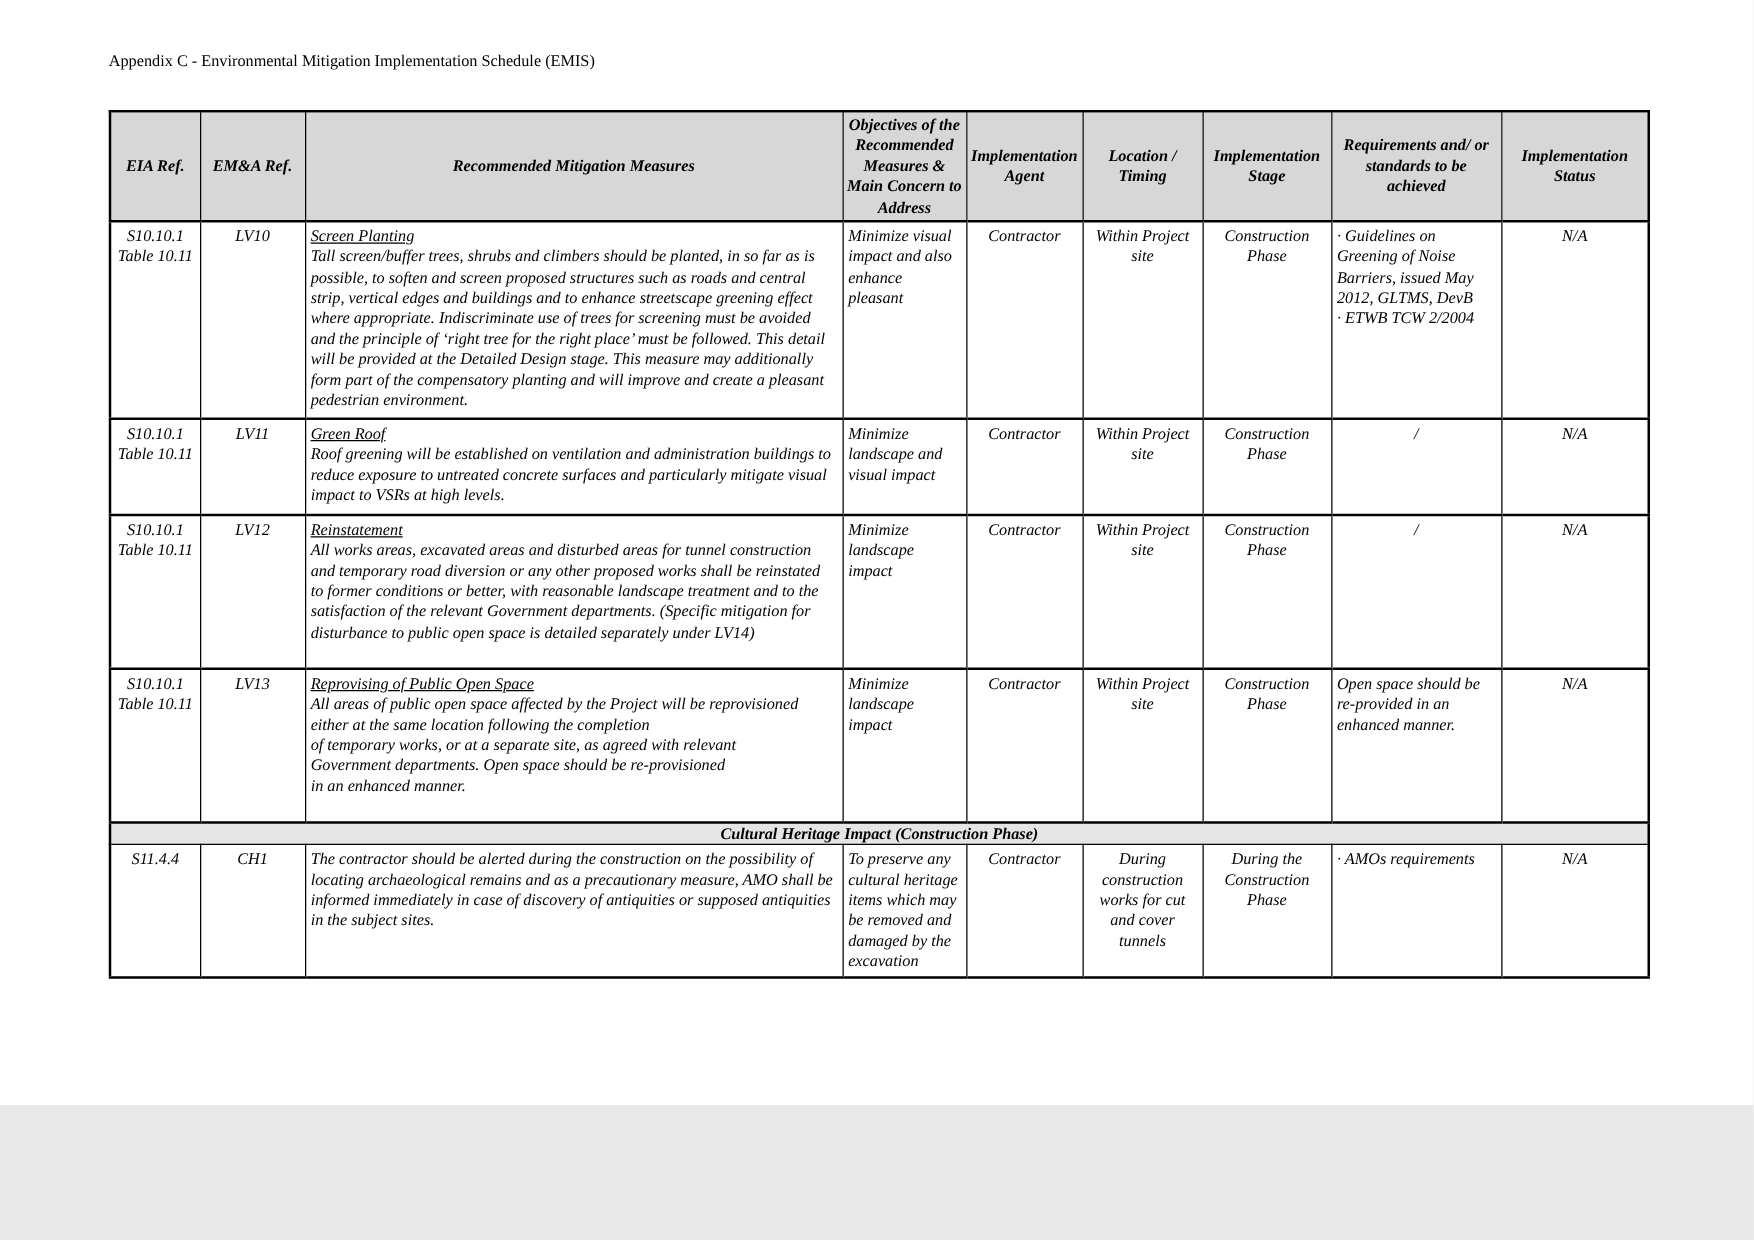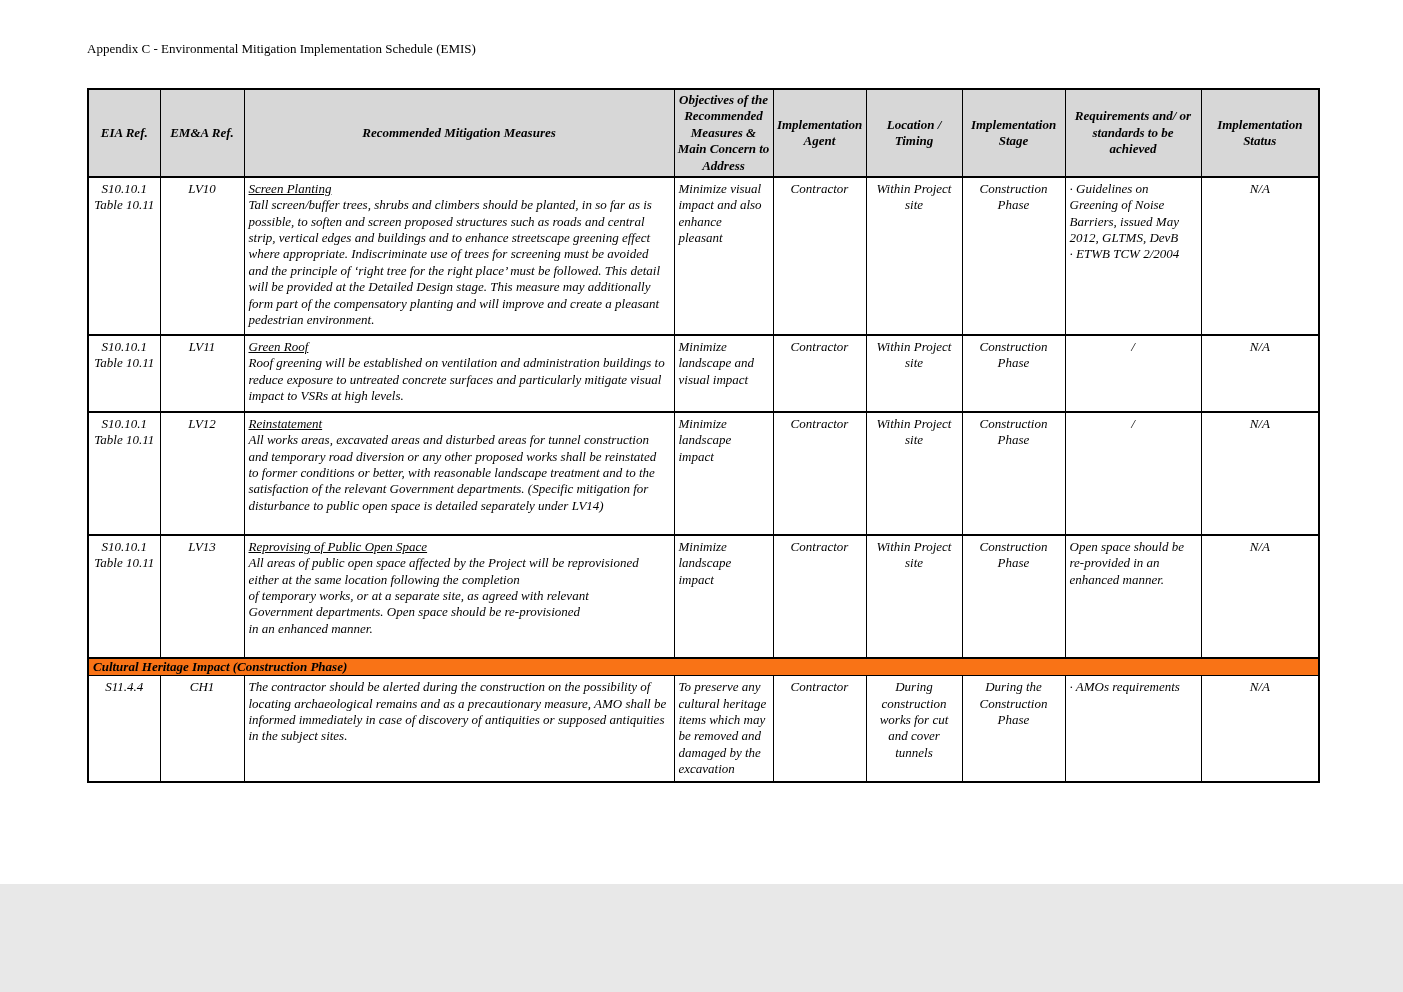--- a/index.html
+++ b/index.html
@@ -49,24 +49,25 @@
     vertical-align: top;
     padding: 3px 4px;
     background: #fff;
     margin-left: 28px;
   }
   td.c { text-align: center; }
   td.pre, .pre { white-space: pre-line; }
   .mtitle { display: block; text-decoration: underline; }
   .mbody { white-space: pre-line; }
   tr.section-row td {
-    background: #f97316;
+    background: #e5e5e5;
     font-weight: bold;
     padding: 0 4px;
     border-bottom-width: 1px;
+    text-align: center;
   }
   .footer {
     position: absolute;
     left: 87px;
     top: 938px;
     width: 1231px;
     display: flex;
     justify-content: flex-start;
     font-size: 13px;
     margin-left: 32px;

